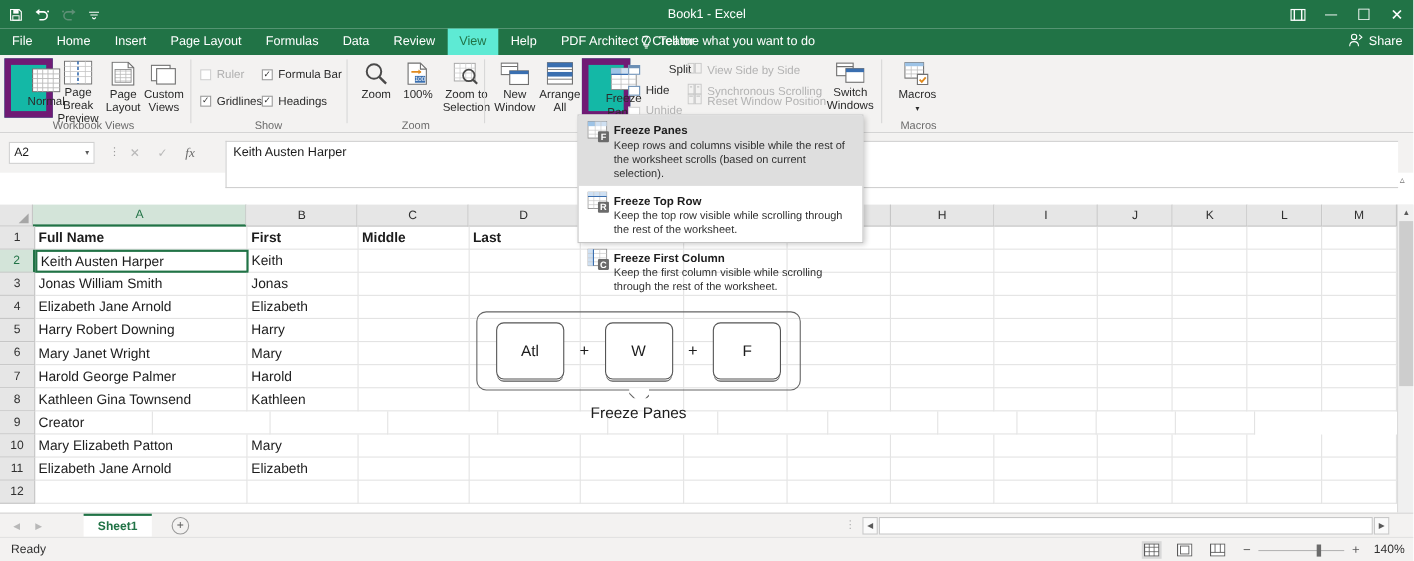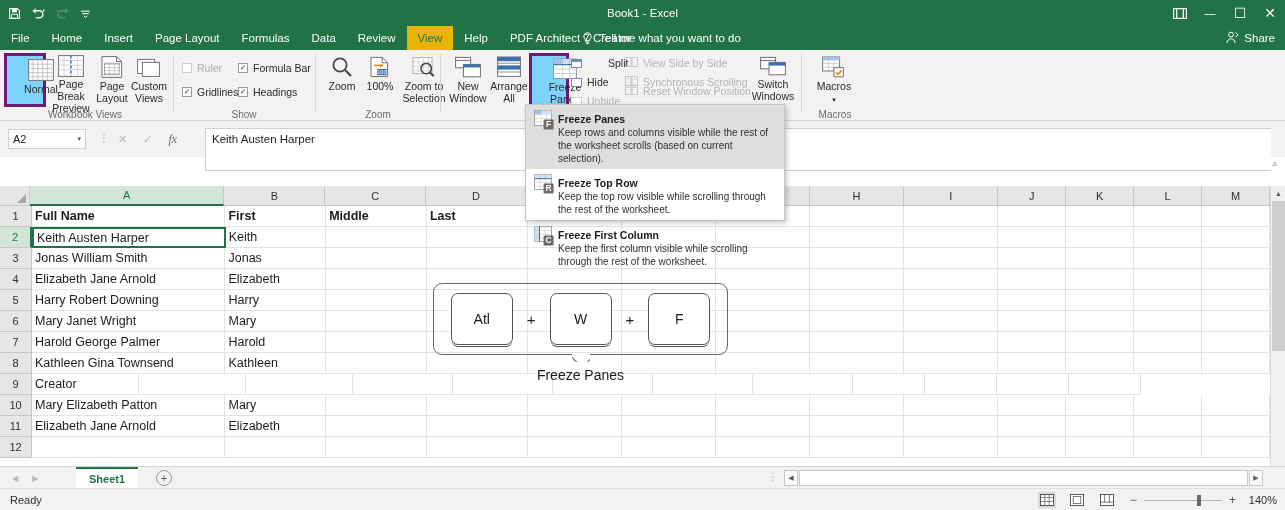--- a/index.html
+++ b/index.html
@@ -37,21 +37,21 @@
   
   .tabstrip {
     position:absolute; top:26px; left:0; width:1285px; height:24px;
     background:#217346;
   }
   .tabs { position:absolute; left:0; top:0; height:24px; display:flex; align-items:stretch; }
   .tab {
     display:flex; align-items:center; padding:0 11px;
     font-size:11.5px; color:#fff; height:24px; white-space:nowrap;
   }
-  .tab.active { background:#eab308; color:#217346; }
+  .tab.active { background:#5eead4; color:#217346; }
   .tellme {
     position:absolute; left:582px; top:0; height:24px;
     display:flex; align-items:center; gap:6px;
     font-size:11.5px; color:#fff; white-space:nowrap;
   }
   .bulb { width:11px; height:13px; display:block; }
   .share {
     position:absolute; right:10px; top:0; height:24px;
     display:flex; align-items:center; gap:5px; font-size:11.5px; color:#fff;
   }
@@ -67,21 +67,21 @@
     text-align:center; font-size:10px; color:#6b6b6b;
   }
   .grp-sep { position:absolute; top:4px; width:1px; height:58px; background:#d8d8d8; }
 
   .bigbtn {
     position:absolute; top:3px; width:44px; height:54px;
     display:flex; flex-direction:column; align-items:center;
     font-size:10.5px; color:#2b2b2b; text-align:center; line-height:1.12;
     padding-top:2px;
   }
-  .bigbtn.sel { background:#7dd3fc; border:3px solid #701a75;padding-left:32px; }
+  .bigbtn.sel { background:#14b8a6; border:6px solid #701a75;padding-left:32px; }
   .bigbtn .ic { height:24px; display:flex; align-items:center; justify-content:center; margin-bottom:2px; }
   .bigbtn .lbl { display:block; }
 
   .chk {
     position:absolute; display:flex; align-items:center; gap:5px;
     font-size:10.5px; color:#2b2b2b; white-space:nowrap;
   }
   .chk.dis { color:#b0b0b0;align-items:center; }
   .cbox {
     width:10px; height:10px; border:1px solid #9a9a9a; background:#fff;

